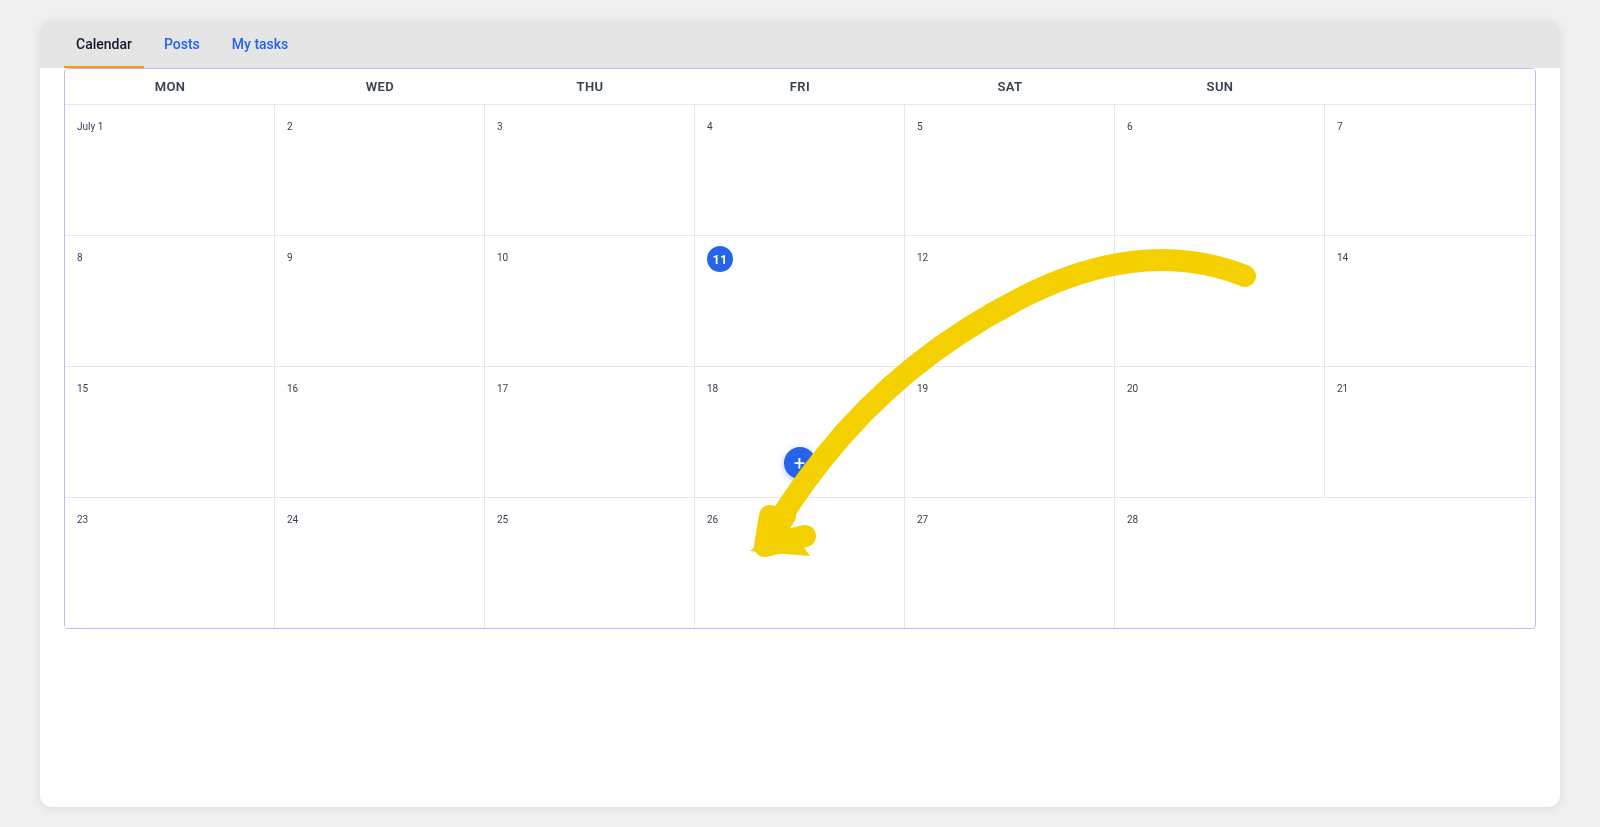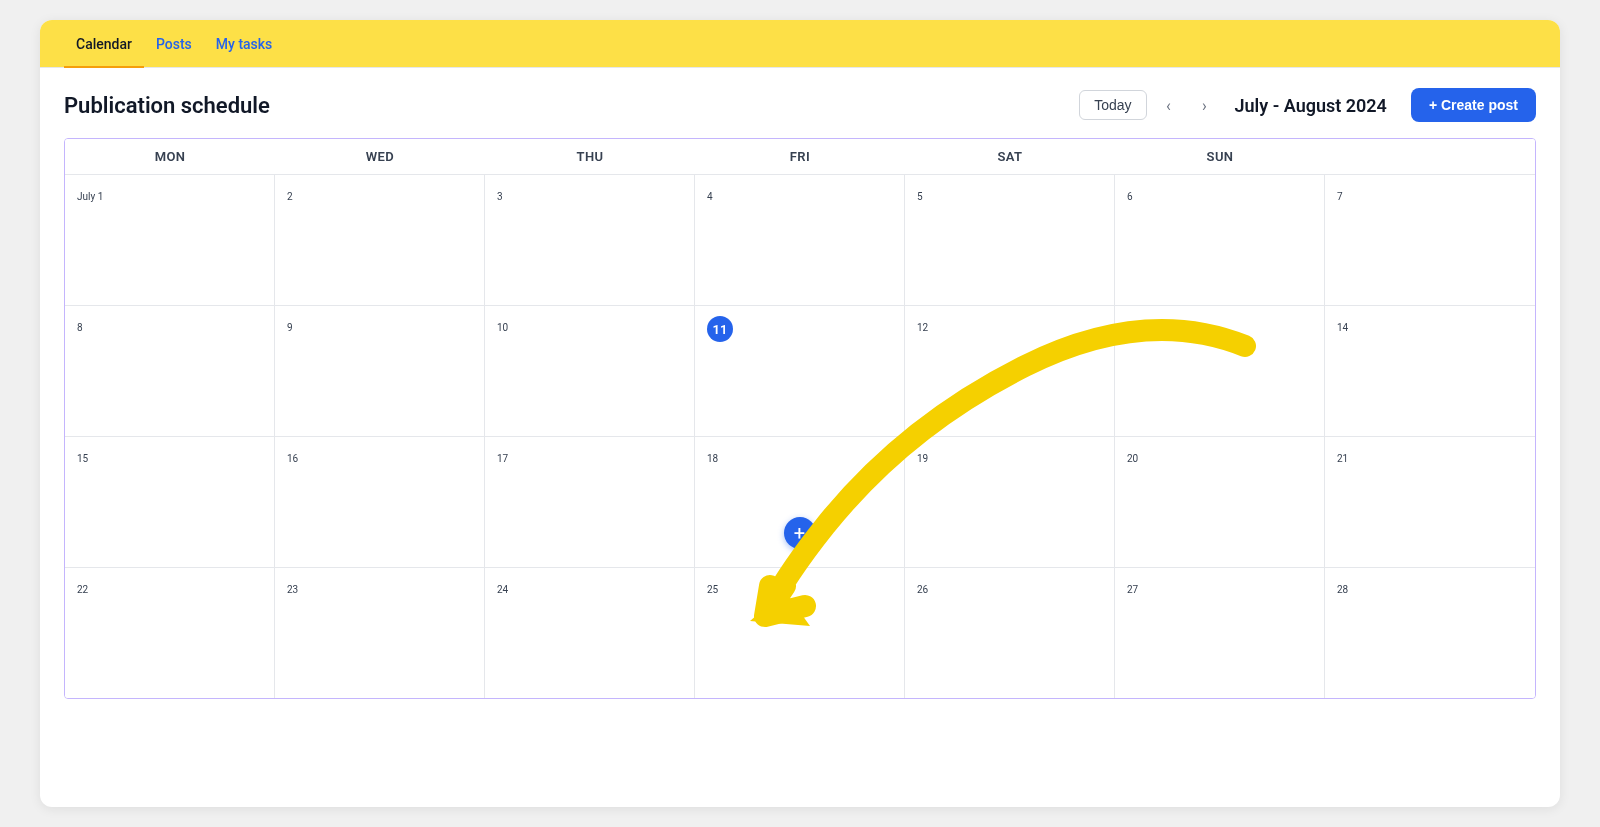--- a/index.html
+++ b/index.html
@@ -18,24 +18,24 @@
       width: 1520px;
       min-height: 787px;
       box-shadow: 0 2px 12px rgba(0,0,0,0.08);
       overflow: hidden;
       display: flex;
       flex-direction: column;
     }
     
     .tabs {
       display: flex;
-      gap: 0;
+      gap: 8px;
       padding: 0 24px;
       border-bottom: 1px solid #e5e7eb;
-      background: #fde047;
+      background: #e5e5e5;
       text-align: center;
     }
     .tab {
       padding: 16px 12px 14px;
       font-size: 14px;
       font-weight: 500;
       color: #6b7280;
       cursor: pointer;
       border-bottom: 2px solid transparent;
       margin-bottom: -1px;
@@ -202,30 +202,20 @@
 <body>
 
 <div class="app-container">
 
   <nav class="tabs">
     <span class="tab active">Calendar</span>
     <span class="tab blue">Posts</span>
     <span class="tab blue">My tasks</span>
   </nav>
 
-  <div class="header">
-    <h1 class="page-title">Publication schedule</h1>
-    <div class="nav-controls">
-      <button class="today-btn">Today</button>
-      <span class="nav-arrow">‹</span>
-      <span class="nav-arrow">›</span>
-      <span class="date-range">July - August 2024</span>
-    </div>
-    <button class="create-btn">+ Create post</button>
-  </div>
 
   <div class="calendar-wrapper">
     <div class="calendar-grid">
 
       <div class="calendar-header-row">
         <div class="cal-header-cell">MON</div>
         <div class="cal-header-cell">WED</div>
         <div class="cal-header-cell">THU</div>
         <div class="cal-header-cell">FRI</div>
         <div class="cal-header-cell">SAT</div>
@@ -269,21 +259,20 @@
           <div class="cal-day" style="position:relative;">
             <span class="day-number">18</span>
             <div class="plus-btn">+</div>
           </div>
           <div class="cal-day"><span class="day-number">19</span></div>
           <div class="cal-day"><span class="day-number">20</span></div>
           <div class="cal-day"><span class="day-number">21</span></div>
         </div>
 
         <div class="cal-week">
-          <div class="cal-day"><span class="day-number">22</span></div>
           <div class="cal-day"><span class="day-number">23</span></div>
           <div class="cal-day"><span class="day-number">24</span></div>
           <div class="cal-day"><span class="day-number">25</span></div>
           <div class="cal-day"><span class="day-number">26</span></div>
           <div class="cal-day"><span class="day-number">27</span></div>
           <div class="cal-day"><span class="day-number">28</span></div>
         </div>
       </div>
     </div>
   </div>

